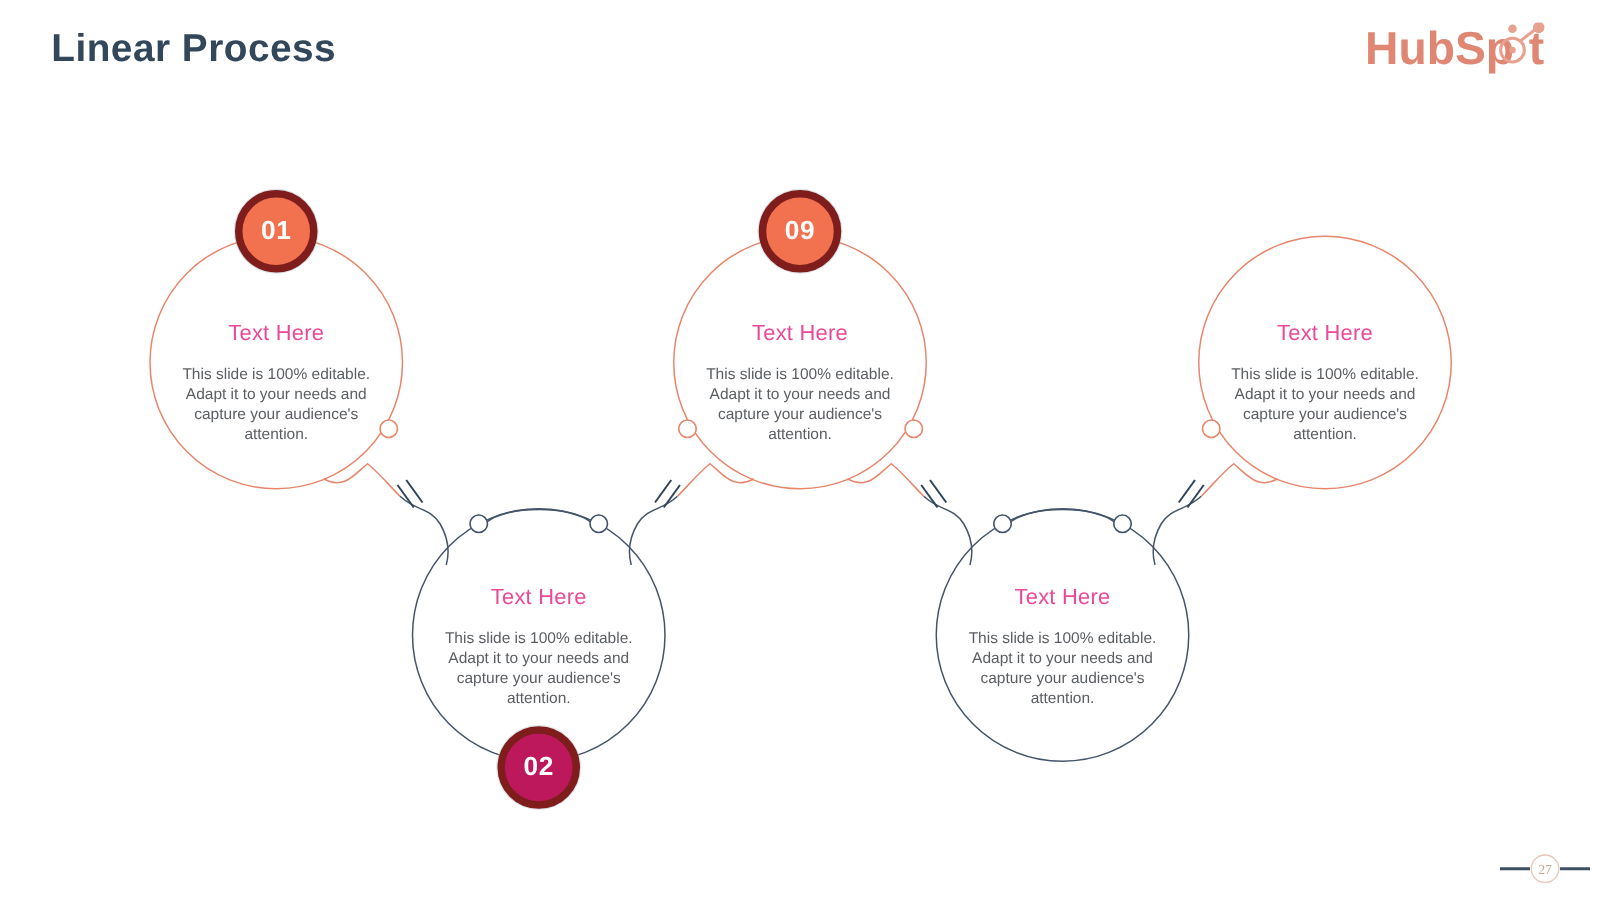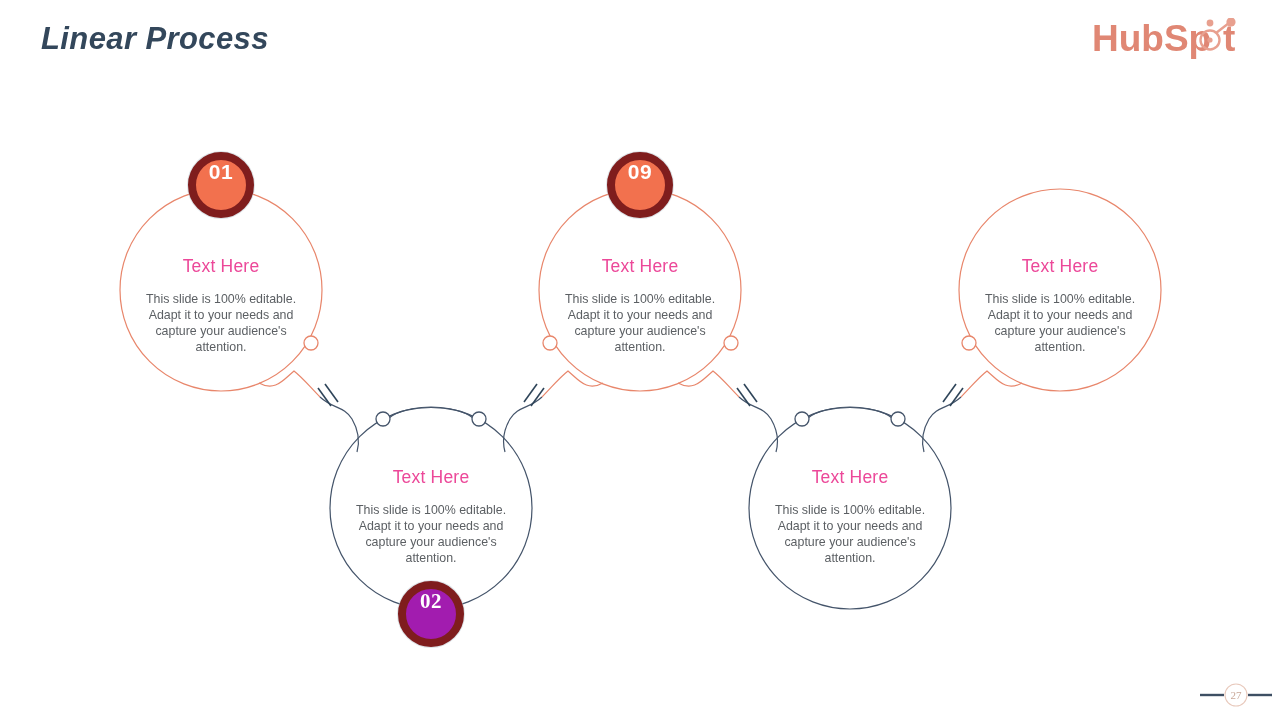--- a/index.html
+++ b/index.html
@@ -24,21 +24,20 @@
   
   .slide-title {
     position: absolute;
     left: 41px;
     top: 21px;
     font-size: 31px;
     font-weight: bold;
     letter-spacing: 0.4px;
     color: #33475b;
     white-space: nowrap;
-    font-style: italic;
   }
 
   
   .brand-logo {
     position: absolute;
     right: 16px;
     top: 18px;
     width: 172px;
     height: 46px;
   }
@@ -76,32 +75,32 @@
     margin: 16px;
   }
 
   
   .badge {
     position: absolute;
     width: 66px;
     height: 66px;
     border-radius: 50%;
     display: flex;
-    align-items: flex-start;
+    align-items: center;
     justify-content: center;
     font-size: 21px;
     font-weight: bold;
     color: #ffffff;
     letter-spacing: 0.6px;
     box-sizing: border-box;
-    border: 8px solid #7f1d1d;
+    border: 6px solid #7f1d1d;
     box-shadow: 0 0 0 1px rgba(180,190,200,0.45);
   }
   .badge.accent { background: #f2714e; }
-  .badge.dark   { background: #a21caf; font-family: Liberation Serif, serif; }
+  .badge.dark   { background: #be185d; }
 
   
   .page-marker {
     position: absolute;
     right: 8px;
     bottom: 13px;
     width: 72px;
     height: 24px;
   }
   .page-marker svg { display: block; }

